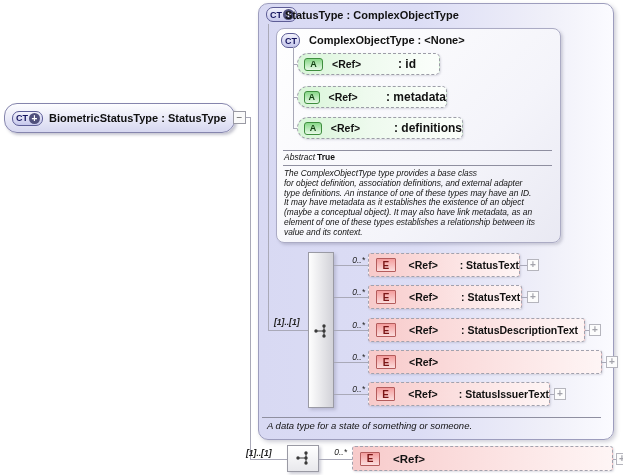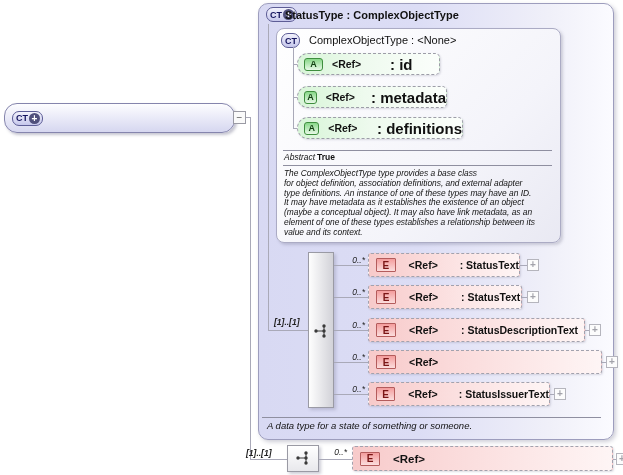--- a/index.html
+++ b/index.html
@@ -52,39 +52,39 @@
   .type-title{position:absolute;left:285px;top:9px;font-size:11px;font-weight:bold;color:#111;white-space:nowrap;}
 
   
   .base-box{
     position:absolute;left:276px;top:28px;width:285px;height:215px;box-sizing:border-box;
     border:1px solid #ababc4;border-radius:8px;
     background:linear-gradient(135deg,#ffffff 0%,#f4f4fa 65%,#e9e9f3 100%);
     box-shadow:2px 2px 3px rgba(90,90,120,.25);
   }
   .base-badge{position:absolute;left:281px;top:33px;}
-  .base-title{position:absolute;left:309px;top:34px;font-size:11px;font-weight:normal;color:#111;white-space:nowrap;}
+  .base-title{position:absolute;left:309px;top:34px;font-size:11px;font-weight:bold;color:#111;white-space:nowrap;}
 
   
   .attr-box{
     position:absolute;height:22px;box-sizing:border-box;
     border:1px dashed #9d9da8;border-radius:11px 5px 5px 11px;
     background:linear-gradient(to right,#d8f5d8 0%,#eefaee 45%,#fbfefb 100%);
     box-shadow:1px 1px 2px rgba(90,90,120,.2);
     display:flex;align-items:center;
   }
   .badge-a{
     width:19px;height:13px;margin-left:6px;box-sizing:border-box;
     border:1px solid #3e8e3e;border-radius:3px;
     background:linear-gradient(to bottom,#88d888,#e8f9e8);
     color:#123f12;font-size:9px;font-weight:bold;
     display:flex;align-items:center;justify-content:center;
   }
   .attr-box .ref{font-size:10.5px;font-weight:bold;color:#111;margin-left:9px;width:42px;}
-  .attr-box .nm{font-size:15px;font-weight:bold;color:#111;margin-left:16px;white-space:nowrap;}
+  .attr-box .nm{font-size:12px;font-weight:bold;color:#111;margin-left:24px;white-space:nowrap;}
 
   
   .facet-name{position:absolute;left:284px;top:152px;font-size:8.5px;font-style:italic;color:#111;}
   .facet-value{position:absolute;left:317px;top:152px;font-size:8.5px;font-weight:bold;color:#111;}
   .doc-text{
     position:absolute;left:284px;top:169px;width:272px;
     font-size:8.4px;line-height:9.8px;font-style:italic;color:#111;
     white-space:pre-line;
   }
   .type-doc{
@@ -257,20 +257,21 @@
   <div class="plus-box" style="left:554px;top:388px">+</div>
 
   <div class="sepline" style="left:262px;top:417px;width:339px"></div>
   <div class="type-doc">A data type for a state of something or someone.</div>
 
   <div class="root-node">
     <span class="badge-ct">
       <span class="ct">CT</span>
       <span class="plus-circle">+</span>
     </span>
+    <span class="root-label">BiometricStatusType : StatusType</span>
   </div>
   <div class="collapse-box">−</div>
 
   <div class="card" style="left:246px;top:448px">[1]..[1]</div>
   <div class="seq-box"></div>
   <svg class="seq-glyph" style="left:295px;top:450px" viewBox="0 0 16 16">
     <circle cx="3" cy="8" r="1.7" fill="#3a3a3a"></circle>
     <line x1="3" y1="8" x2="11" y2="8" stroke="#3a3a3a" stroke-width="1"></line>
     <line x1="11" y1="3" x2="11" y2="13" stroke="#3a3a3a" stroke-width="1"></line>
     <circle cx="11" cy="3" r="1.7" fill="#3a3a3a"></circle>

